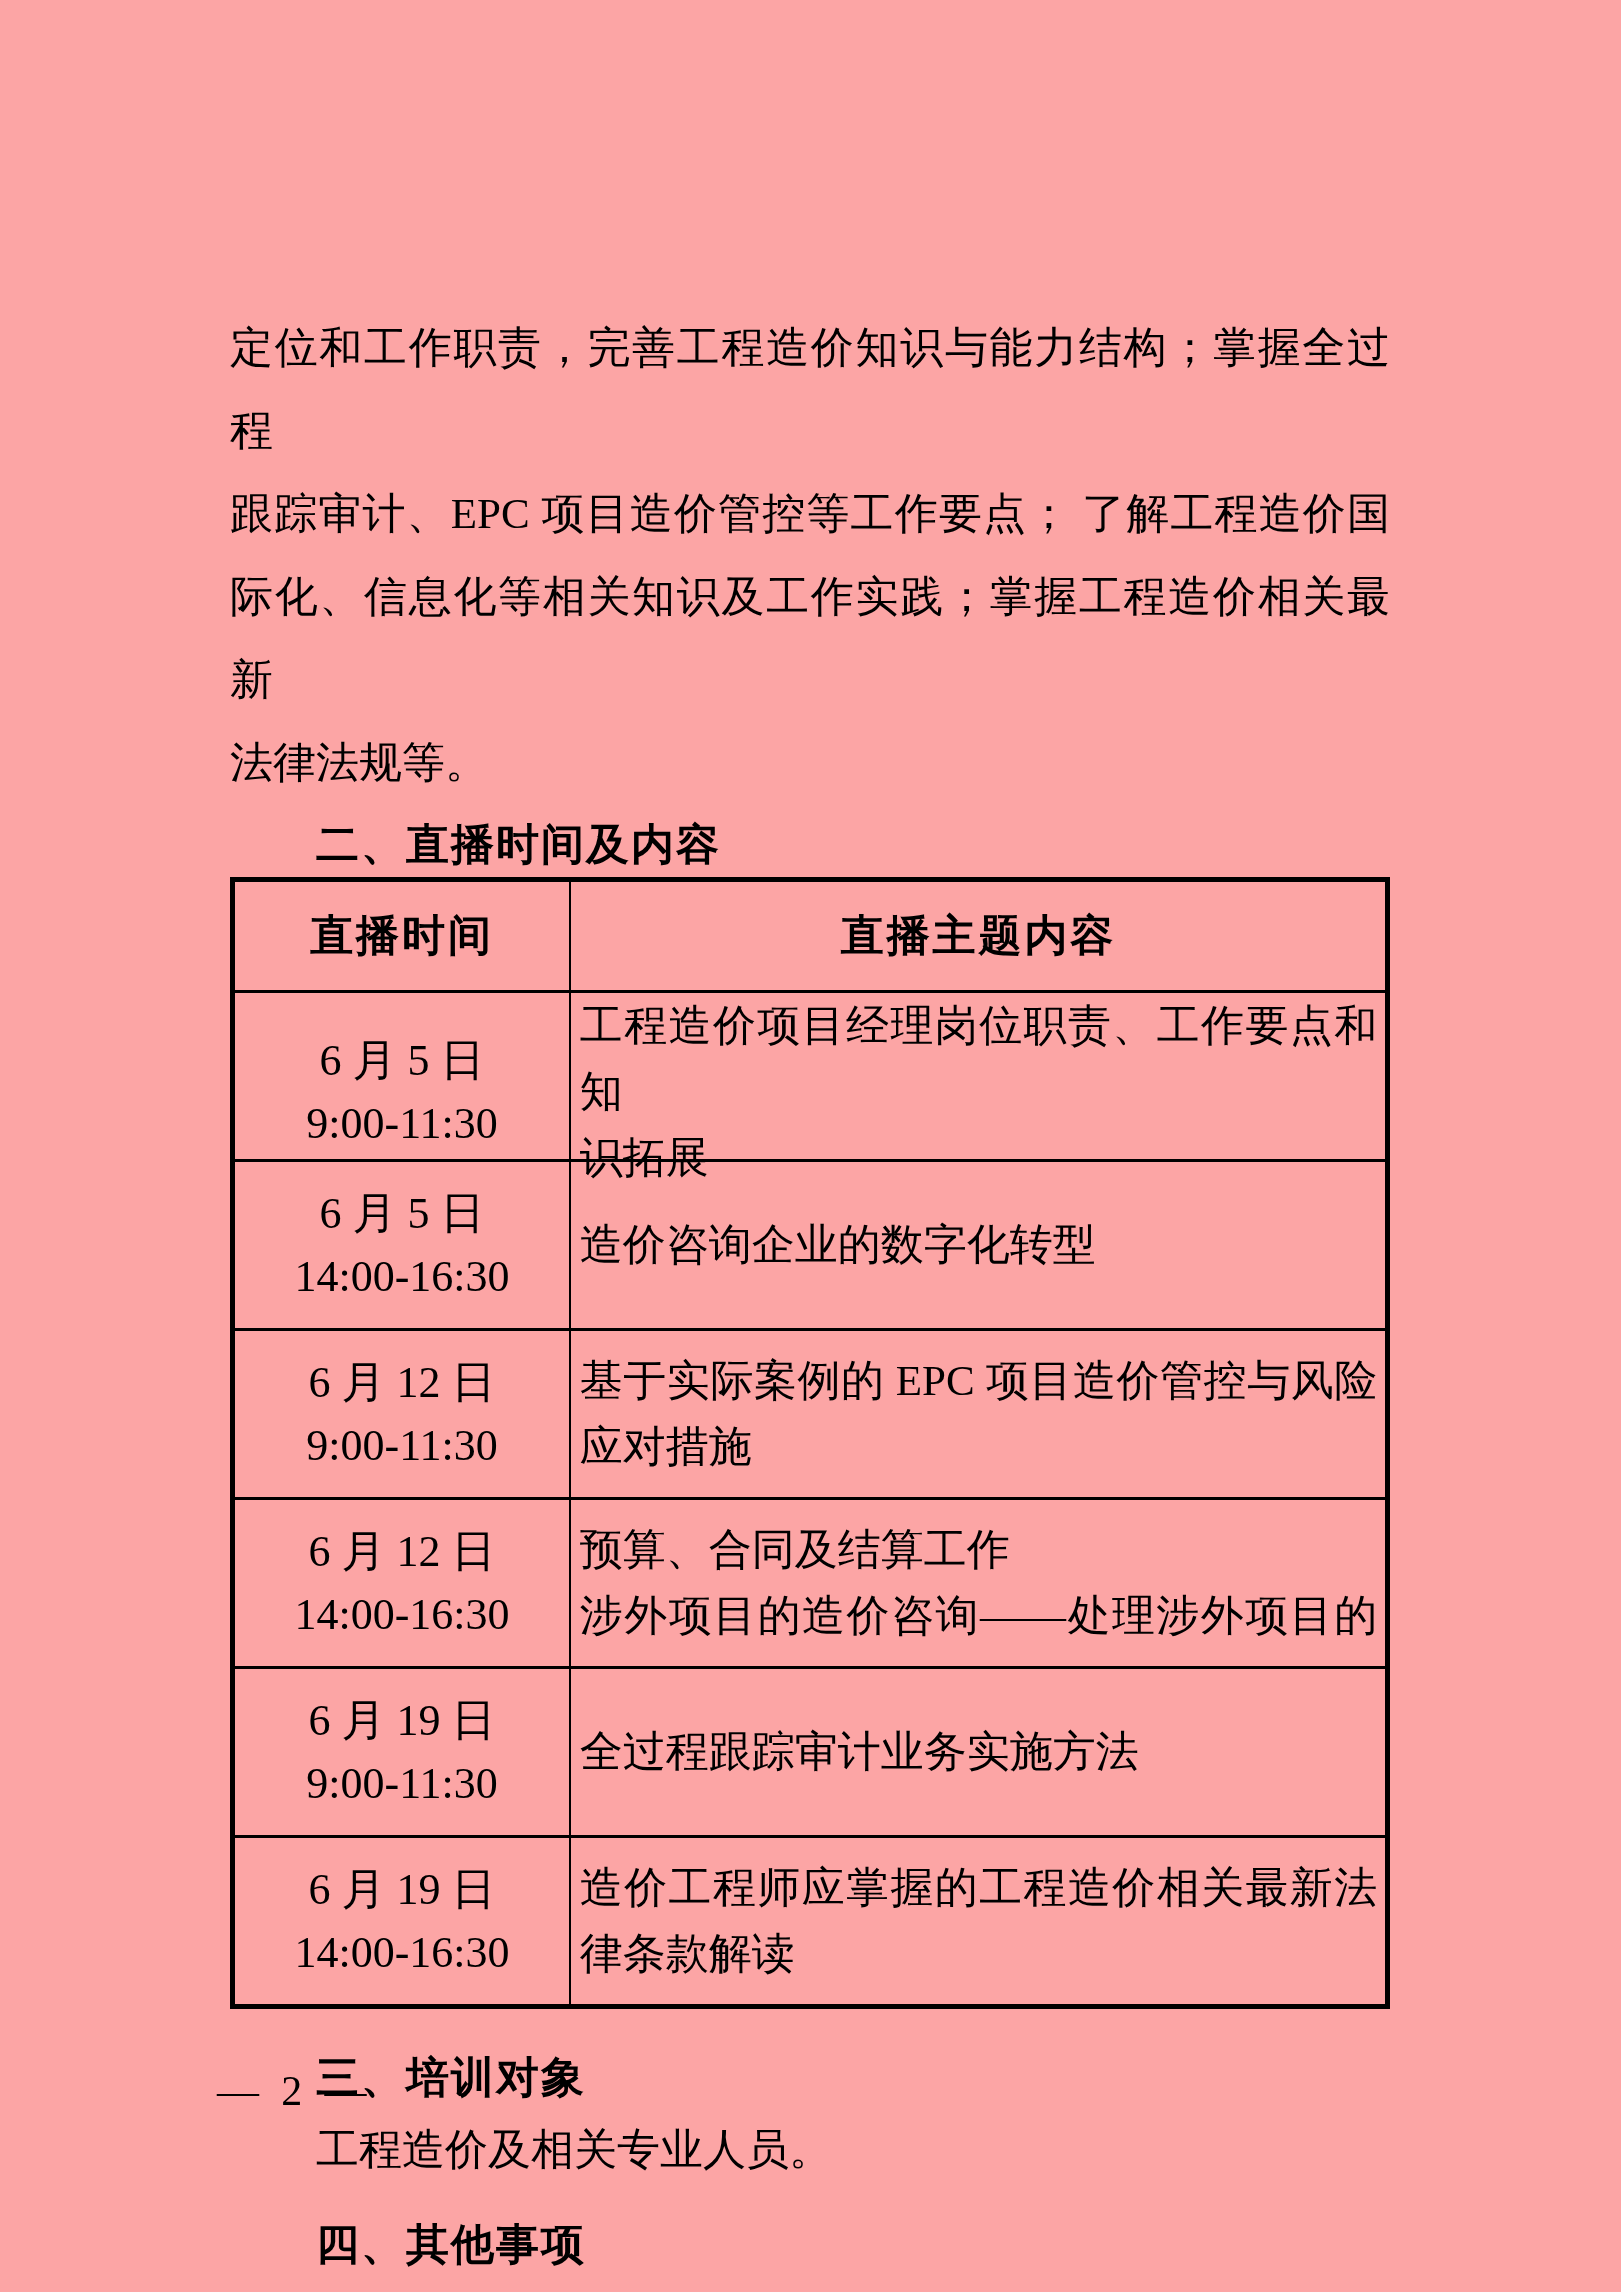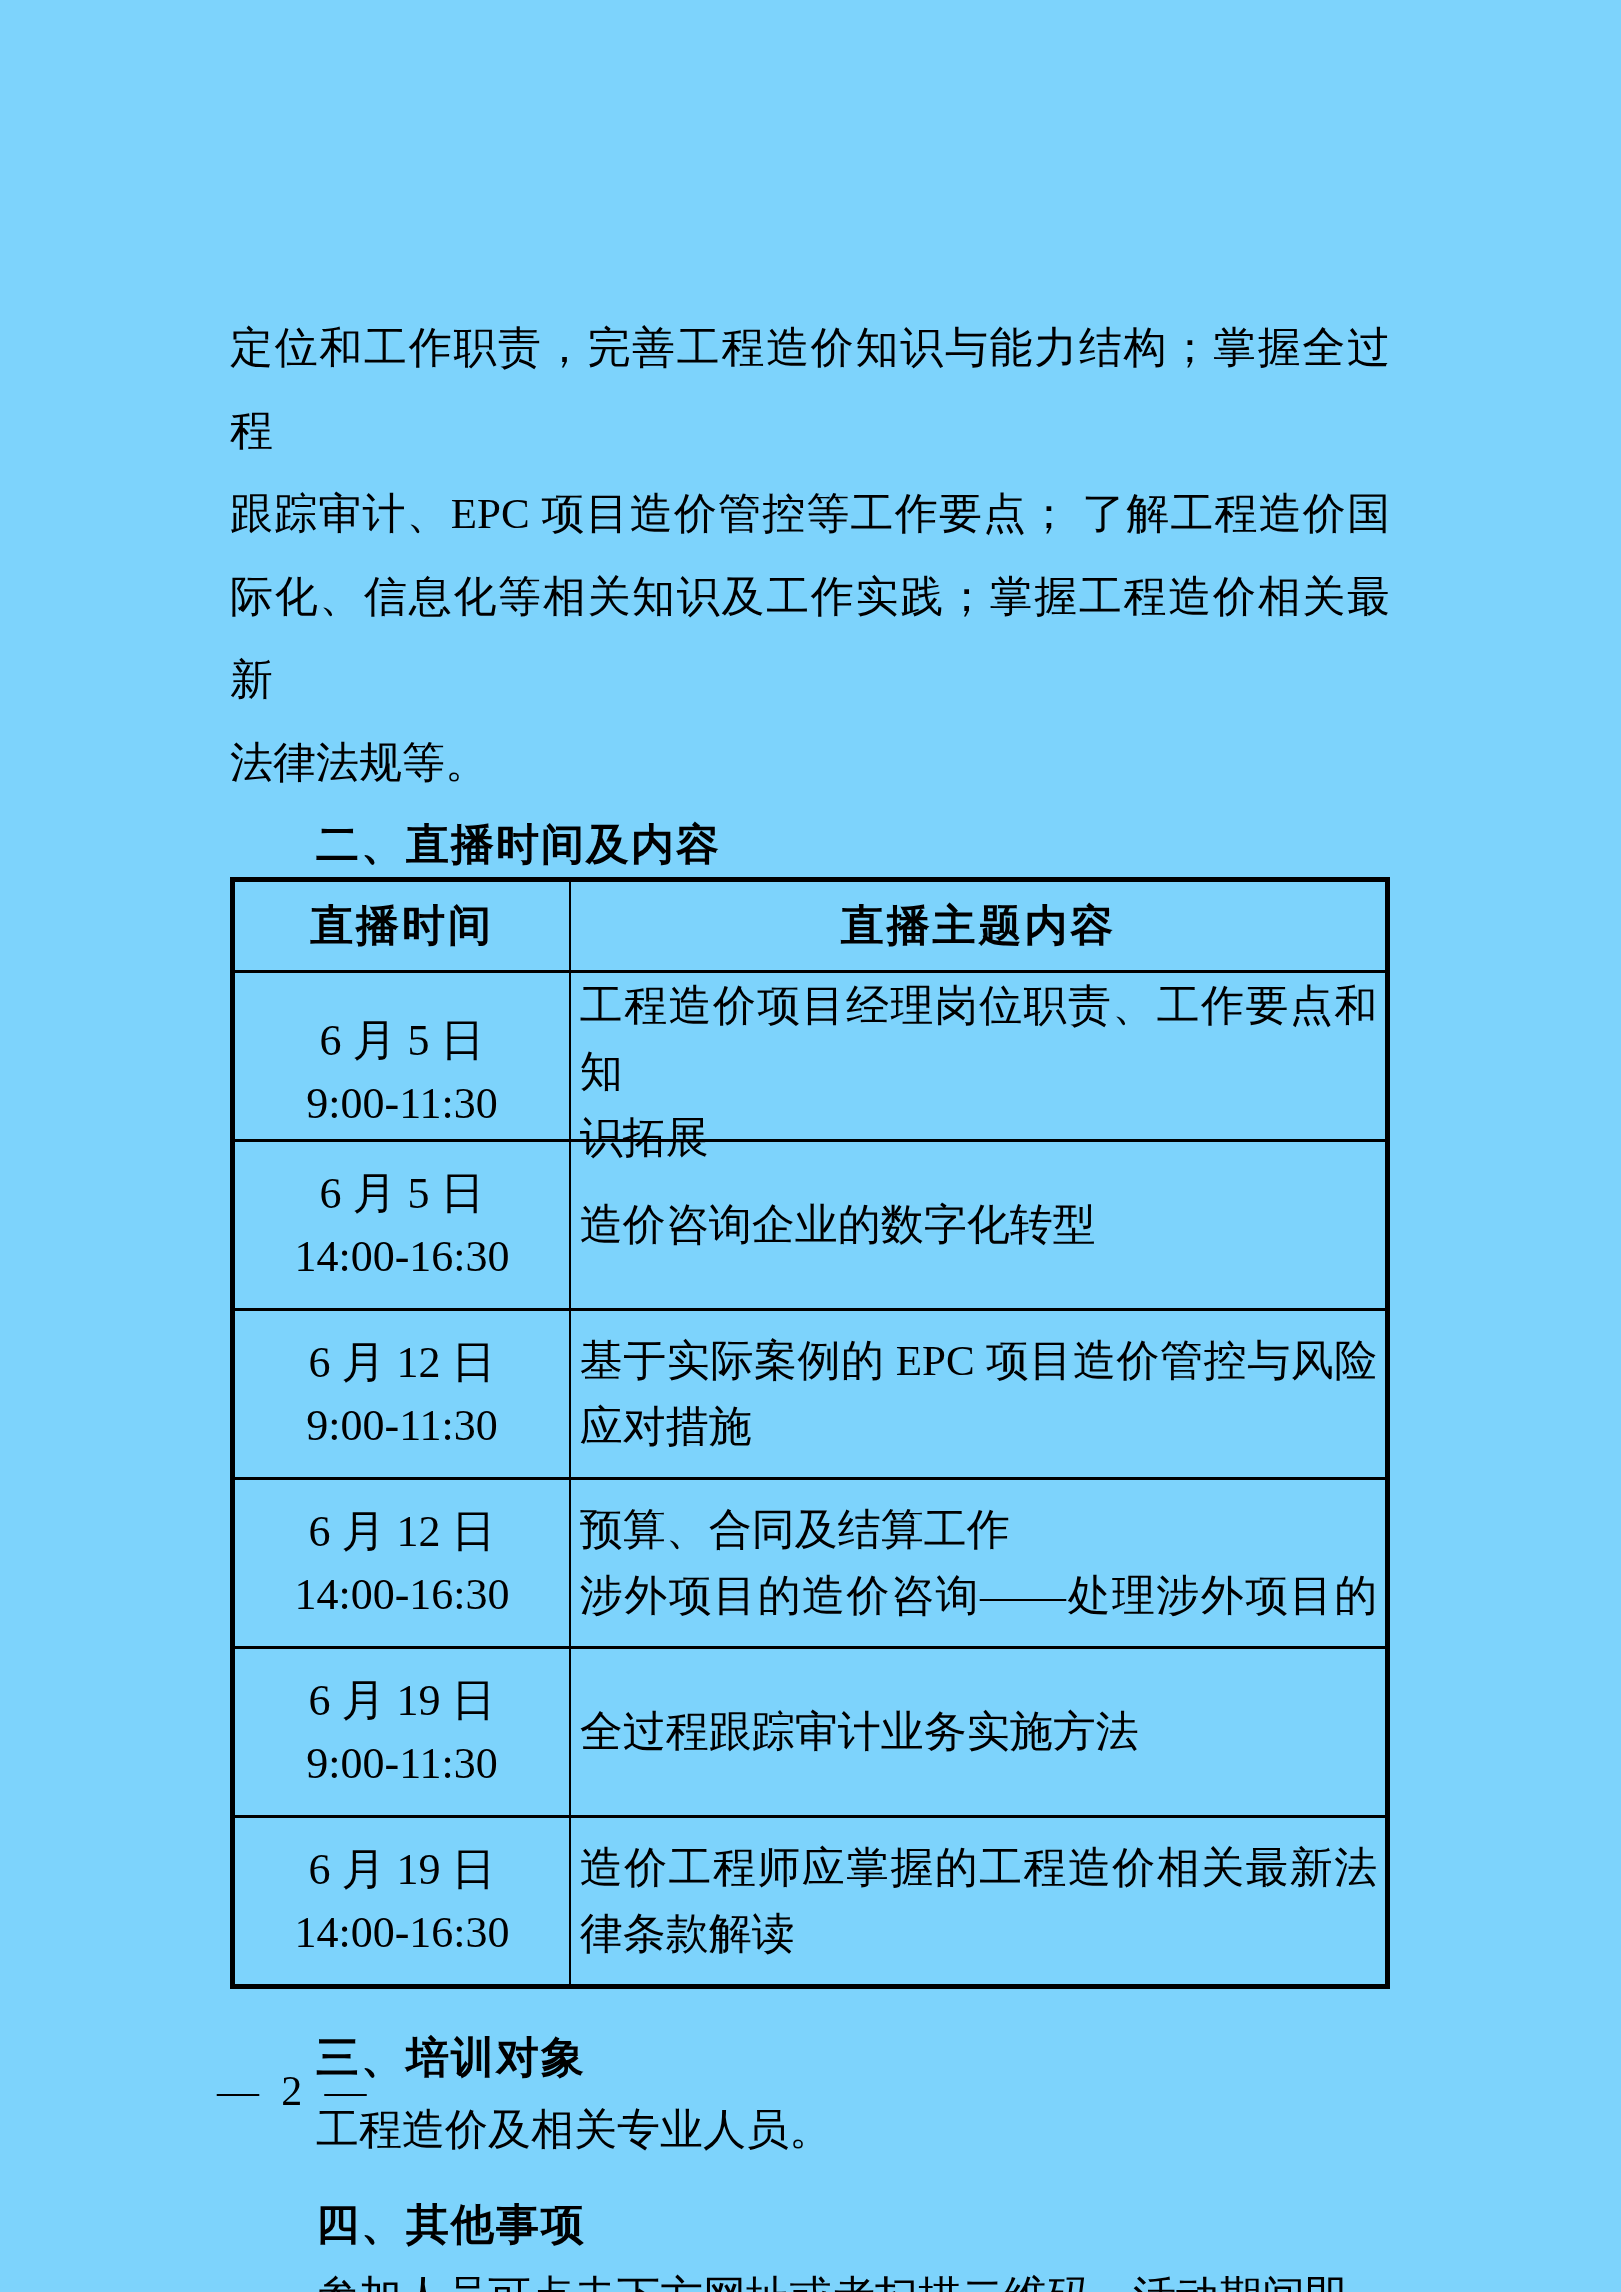--- a/index.html
+++ b/index.html
@@ -5,21 +5,21 @@
   html, body {
     margin: 0;
     padding: 0;
     background: #ffffff;
   }
   .page {
     position: relative;
     width: 1621px;
     height: 2293px;
     margin: 0 auto;
-    background: #7dd3fc;
+    background: #fca5a5;
     color: #000000;
     font-family: "Liberation Serif", serif;
     overflow: hidden;
     box-sizing: border-box;
   }
   .content {
     position: absolute;
     left: 230px;
     top: 0;
     width: 1160px;
@@ -63,21 +63,21 @@
   }
   .tbl-row {
     display: grid;
     grid-template-columns: 336px 1fr;
     border-top: 3.9px solid #000000;
     box-sizing: border-box;
     height: 169px;
   }
   .tbl-row.header {
     border-top: none;
-    height: 88px;
+    height: 108px;
   }
   .cell-time {
     border-right: 2.9px solid #000000;
     box-sizing: border-box;
     display: flex;
     flex-direction: column;
     justify-content: center;
     align-items: center;
     text-align: center;
   }

